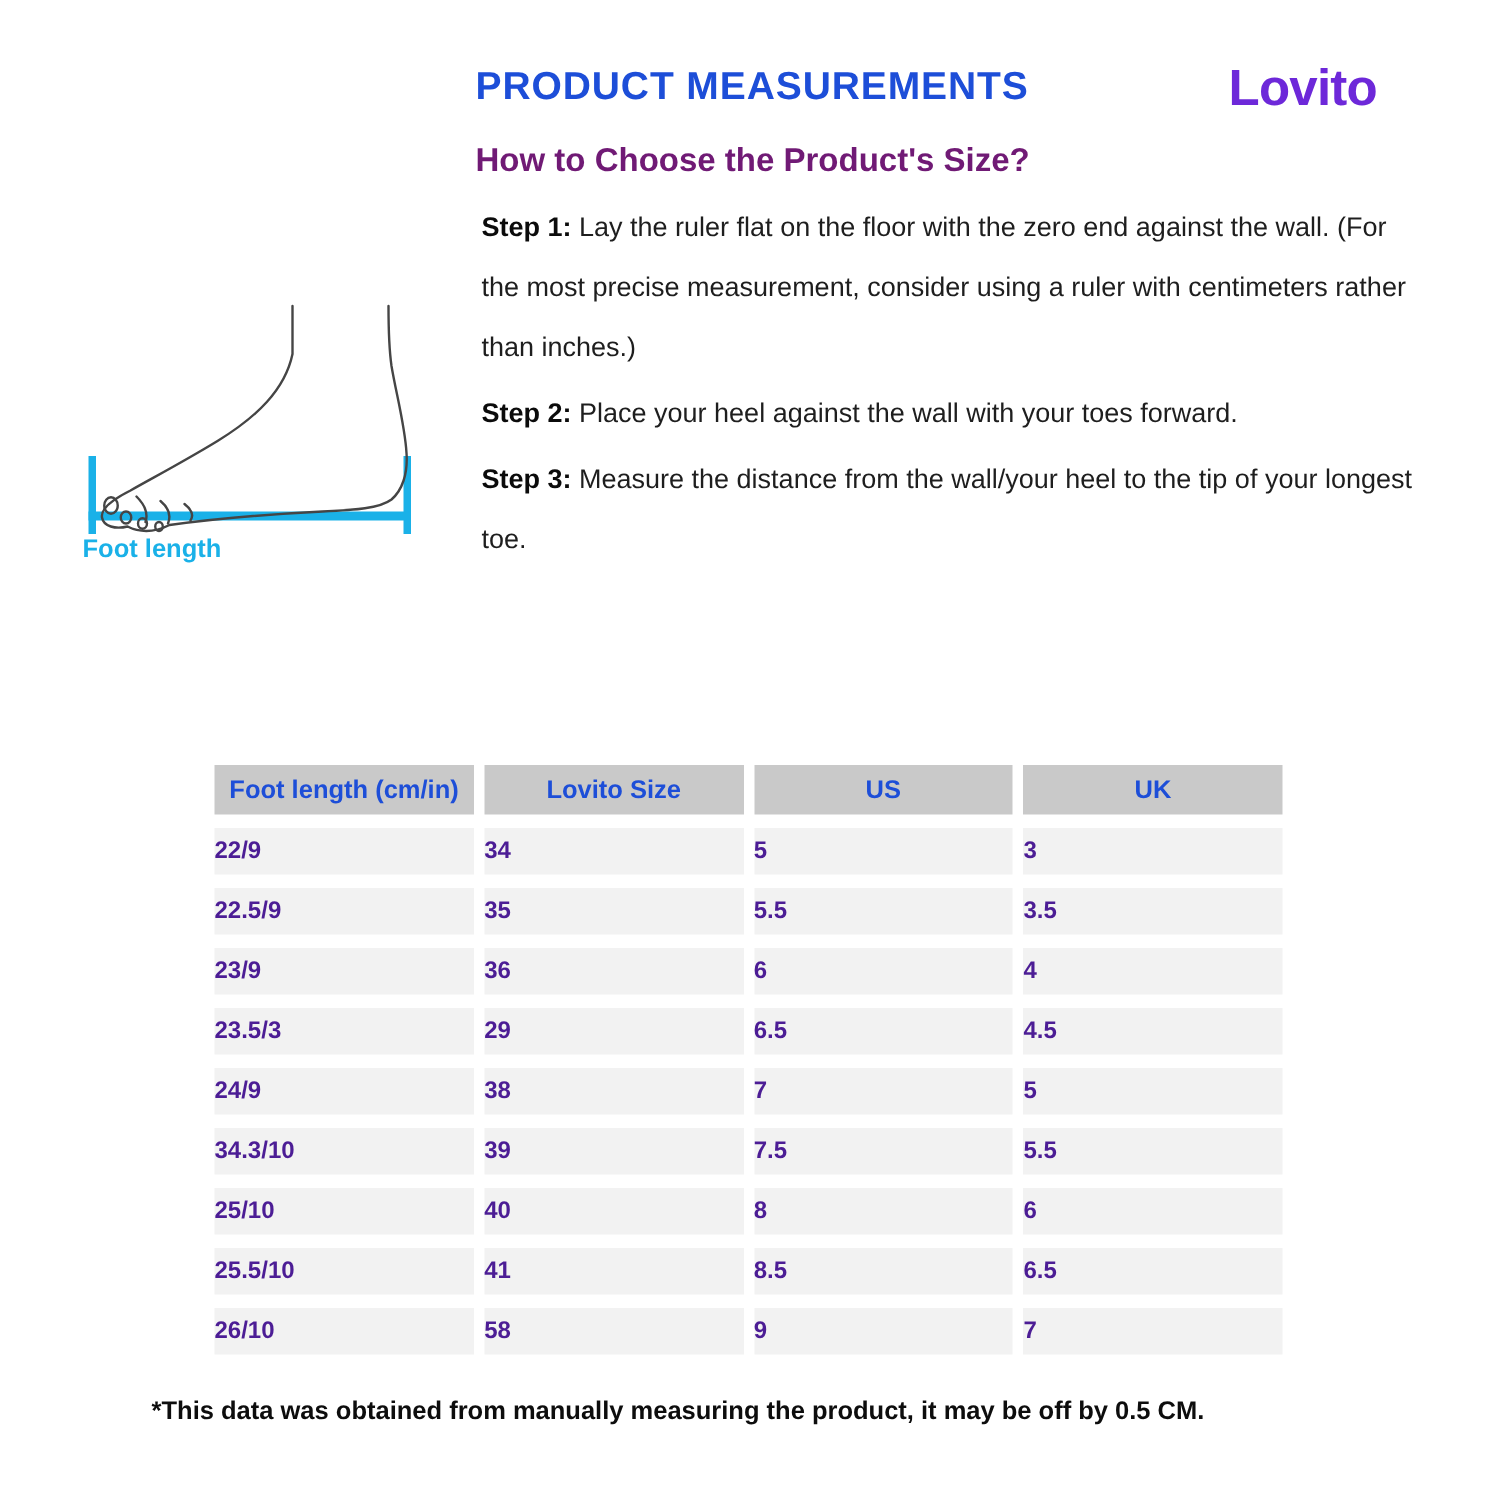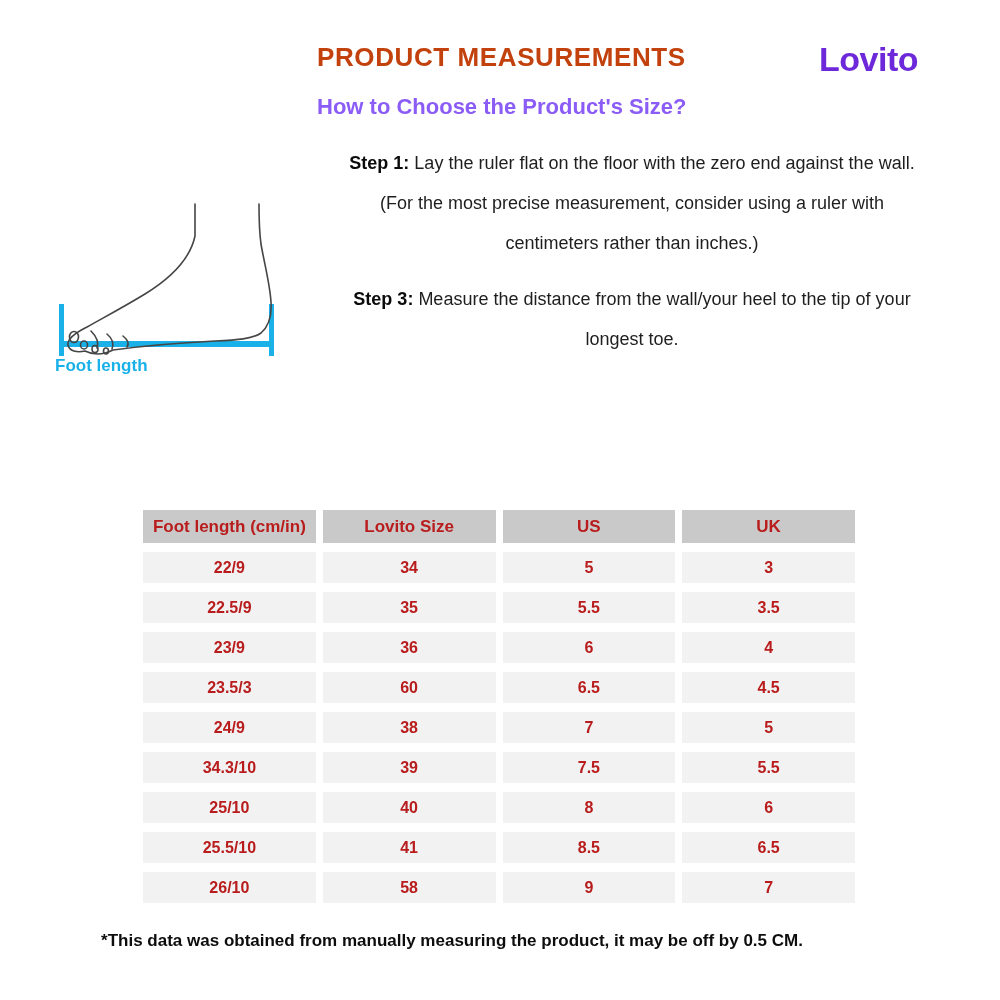--- a/index.html
+++ b/index.html
@@ -9,74 +9,75 @@
     --ink:#111;
     --body-ink:#1e1e1e;
   }
   *{margin:0;padding:0;box-sizing:border-box;}
   html,body{background:#fff;}
   body{font-family:"Liberation Sans","DejaVu Sans",sans-serif;color:var(--ink);}
   .canvas{position:relative;width:1000px;height:1000px;background:#fff;overflow:hidden;}
 
   .page-title{
     position:absolute;left:317px;top:42px;
-    font-size:26px;font-weight:800;letter-spacing:.6px;color:#c2410c;
+    font-size:26px;font-weight:800;letter-spacing:.6px;color:#1d4ed8;
   }
   .brand{
     position:absolute;right:82px;top:40px;
     font-size:34px;font-weight:700;letter-spacing:-.5px;color:#6d28d9;
   }
   .guide-heading{
     position:absolute;left:317px;top:94px;
-    font-size:22px;font-weight:700;color:#8b5cf6;
+    font-size:22px;font-weight:700;color:#701a75;
   }
   .steps{
     position:absolute;left:317px;top:127px;width:630px;
     font-size:18px;line-height:40px;color:var(--body-ink);
   }
-  .steps p{margin:16px;text-align:center;}
+  .steps p{margin:4px;}
   .b{font-weight:700;color:#0b0b0b;}
 
   .foot-figure{position:absolute;left:55px;top:190px;width:225px;height:170px;}
   .foot-figure svg{display:block;width:225px;height:170px;}
   .foot-label{
     position:absolute;left:55px;top:356px;width:225px;
     font-size:17px;font-weight:700;color:var(--accent);
   }
 
   table.size-table{
     position:absolute;left:136px;top:501px;width:726px;
     border-collapse:separate;border-spacing:7px 9px;table-layout:fixed;
   }
   table.size-table th{
     background:var(--th-bg);height:33px;
-    font-size:17px;font-weight:700;text-align:center;vertical-align:middle;color:#b91c1c;
+    font-size:17px;font-weight:700;text-align:center;vertical-align:middle;color:#1d4ed8;
   }
   table.size-table td{
     background:var(--td-bg);height:31px;
-    font-size:16px;font-weight:700;text-align:center;vertical-align:middle;color:#b91c1c;
+    font-size:16px;font-weight:700;vertical-align:middle;color:#4c1d95;
   }
 
   .footer-note{
     position:absolute;left:0;top:931px;width:904px;
     text-align:center;font-size:17px;font-weight:700;color:#0d0d0d;
   }
 </style>
 </head>
 <body>
 
 <div class="canvas">
 
   <div class="page-title">PRODUCT MEASUREMENTS</div>
   <div class="brand">Lovito</div>
 
   <div class="guide-heading">How to Choose the Product's Size?</div>
 
   <div class="steps">
       <p><span class="b">Step 1:</span><span> Lay the ruler flat on the floor with the zero end against the wall. (For the most precise measurement, consider using a ruler with centimeters rather than inches.)</span></p>
+      <p><span class="b">Step 2:</span><span> Place your heel against the wall with your toes forward.</span></p>
       <p><span class="b">Step 3:</span><span> Measure the distance from the wall/your heel to the tip of your longest toe.</span></p>
     </div>
 
   <div class="foot-figure">
     <svg viewBox="0 0 225 170">
 
       <g fill="var(--accent)">
         <rect x="4" y="114" width="5" height="52"></rect>
         <rect x="214" y="114" width="5" height="52"></rect>
         <rect x="4" y="151" width="215" height="6"></rect>
@@ -130,21 +131,21 @@
           <td>3.5</td>
         </tr>
         <tr>
           <td>23/9</td>
           <td>36</td>
           <td>6</td>
           <td>4</td>
         </tr>
         <tr>
           <td>23.5/3</td>
-          <td>60</td>
+          <td>29</td>
           <td>6.5</td>
           <td>4.5</td>
         </tr>
         <tr>
           <td>24/9</td>
           <td>38</td>
           <td>7</td>
           <td>5</td>
         </tr>
         <tr>

